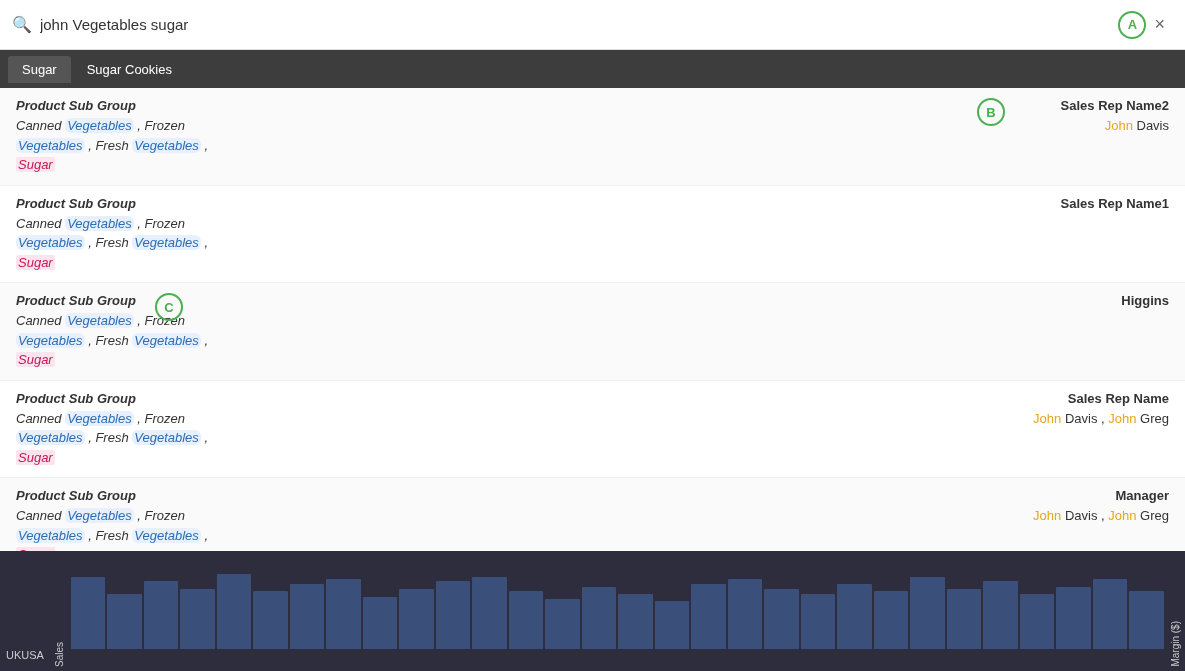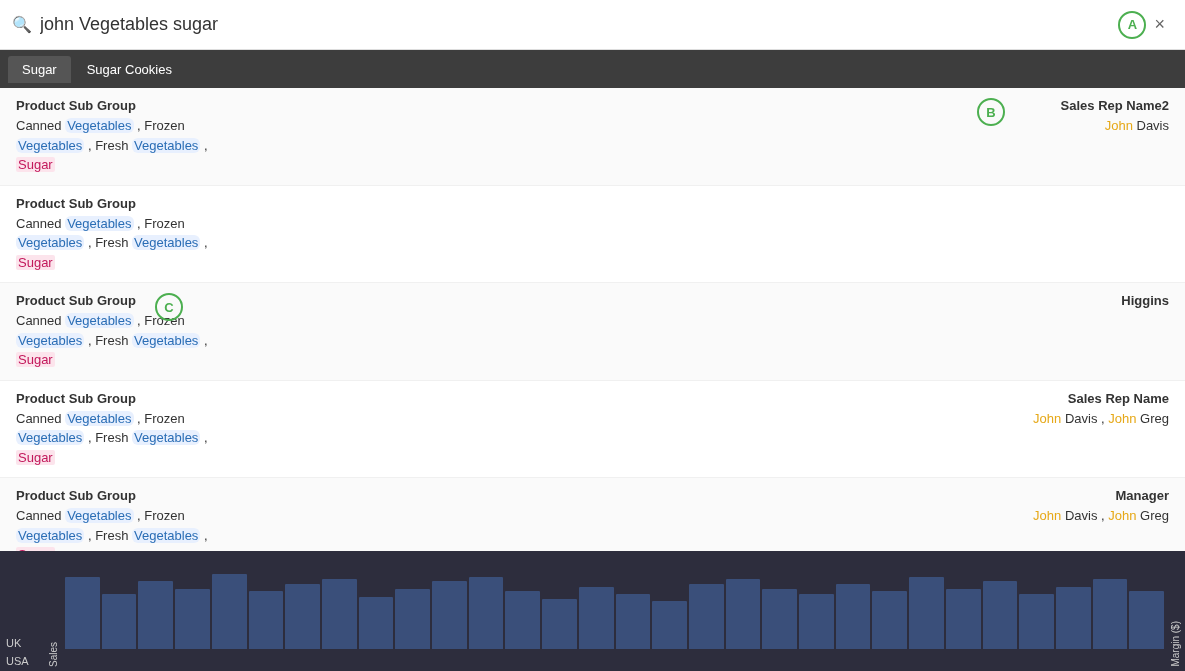--- a/index.html
+++ b/index.html
@@ -7,21 +7,21 @@
 
     
     .search-bar {
       display: flex; align-items: center;
       background: #fff; border-bottom: 1px solid #ddd;
       padding: 8px 12px; height: 50px;
       position: relative;
     }
     .search-icon-wrap { margin-right: 8px; color: #666; font-size: 16px; }
     .search-input {
-      border: none; outline: none; font-size: 18px; color: #333;
+      border: none; outline: none; font-size: 15px; color: #333;
       flex: 1; background: transparent;
     }
     .annotation-a {
       width: 28px; height: 28px; border-radius: 50%;
       border: 2px solid #4caf50; display: flex; align-items: center; justify-content: center;
       font-weight: bold; color: #4caf50; font-size: 13px; margin-left: 8px;
     }
     .close-btn {
       margin-left: auto; cursor: pointer; color: #666; font-size: 18px;
       background: none; border: none; padding: 4px 8px;
@@ -46,21 +46,21 @@
 
     
     .result-row {
       display: flex; align-items: flex-start;
       padding: 10px 16px; border-bottom: 1px solid #f0f0f0;
       background: #fff; position: relative;
     }
     .result-row:nth-child(odd) { background: #fafafa; }
     .result-row:nth-child(even) { background: #fff; }
 
-    .left-col { width: 210px; min-width: 210px; }
+    .left-col { width: 210px; min-width: 210px; font-style: italic; }
     .right-col { flex: 1; padding-left: 20px; text-align: right; }
 
     .col-title { font-weight: bold; color: #333; font-size: 13px; margin-bottom: 3px; }
     .col-value { font-size: 13px; color: #333; line-height: 1.5; }
 
     .highlight-veg { background: #e8f0fe; color: #2a6db5; padding: 0 2px; border-radius: 6px; }
     .highlight-sugar { background: #fce4ec; color: #c2185b; padding: 0 2px; border-radius: 2px; }
     .highlight-john { color: #e6a817; font-weight: normal; }
 
     
@@ -130,20 +130,21 @@
   </div>
 
   <div class="result-row">
     <div class="left-col">
       <div class="col-title">Product Sub Group</div>
       <div class="col-value">
         Canned <span class="highlight-veg">Vegetables</span> , Frozen <span class="highlight-veg">Vegetables</span> , Fresh <span class="highlight-veg">Vegetables</span> , <span class="highlight-sugar">Sugar</span>
       </div>
     </div>
     <div class="right-col">
+      <div class="col-title">Sales Rep Name1</div>
     </div>
   </div>
 
   <div class="result-row" style="position:relative;">
     <div class="left-col">
       <div class="col-title">Product Sub Group</div>
       <div class="col-value">
         Canned <span class="highlight-veg">Vegetables</span> , Frozen <span class="highlight-veg">Vegetables</span> , Fresh <span class="highlight-veg">Vegetables</span> , <span class="highlight-sugar">Sugar</span>
       </div>
     </div>
@@ -179,21 +180,21 @@
       <div class="col-title">Manager</div>
       <div class="col-value">
         <span class="highlight-john">John</span> Davis , <span class="highlight-john">John</span> Greg
       </div>
     </div>
   </div>
 
 </div>
 
 <div class="chart-area">
-  <div style="display:flex; flex-direction:column; justify-content:center; min-width:44px; padding:4px 6px;">
+  <div style="display:flex; flex-direction:row; justify-content:center; min-width:44px; padding:4px 6px;">
     <div style="color:#ccc; font-size:11px; margin-bottom:6px;">UK</div>
     <div style="color:#ccc; font-size:11px;">USA</div>
   </div>
   <div class="chart-y-label">Sales</div>
   <div class="chart-bars-container" id="chart-bars">
   <div class="chart-bar" style="height: 72px;"></div>
       <div class="chart-bar" style="height: 55px;"></div>
       <div class="chart-bar" style="height: 68px;"></div>
       <div class="chart-bar" style="height: 60px;"></div>
       <div class="chart-bar" style="height: 75px;"></div>

